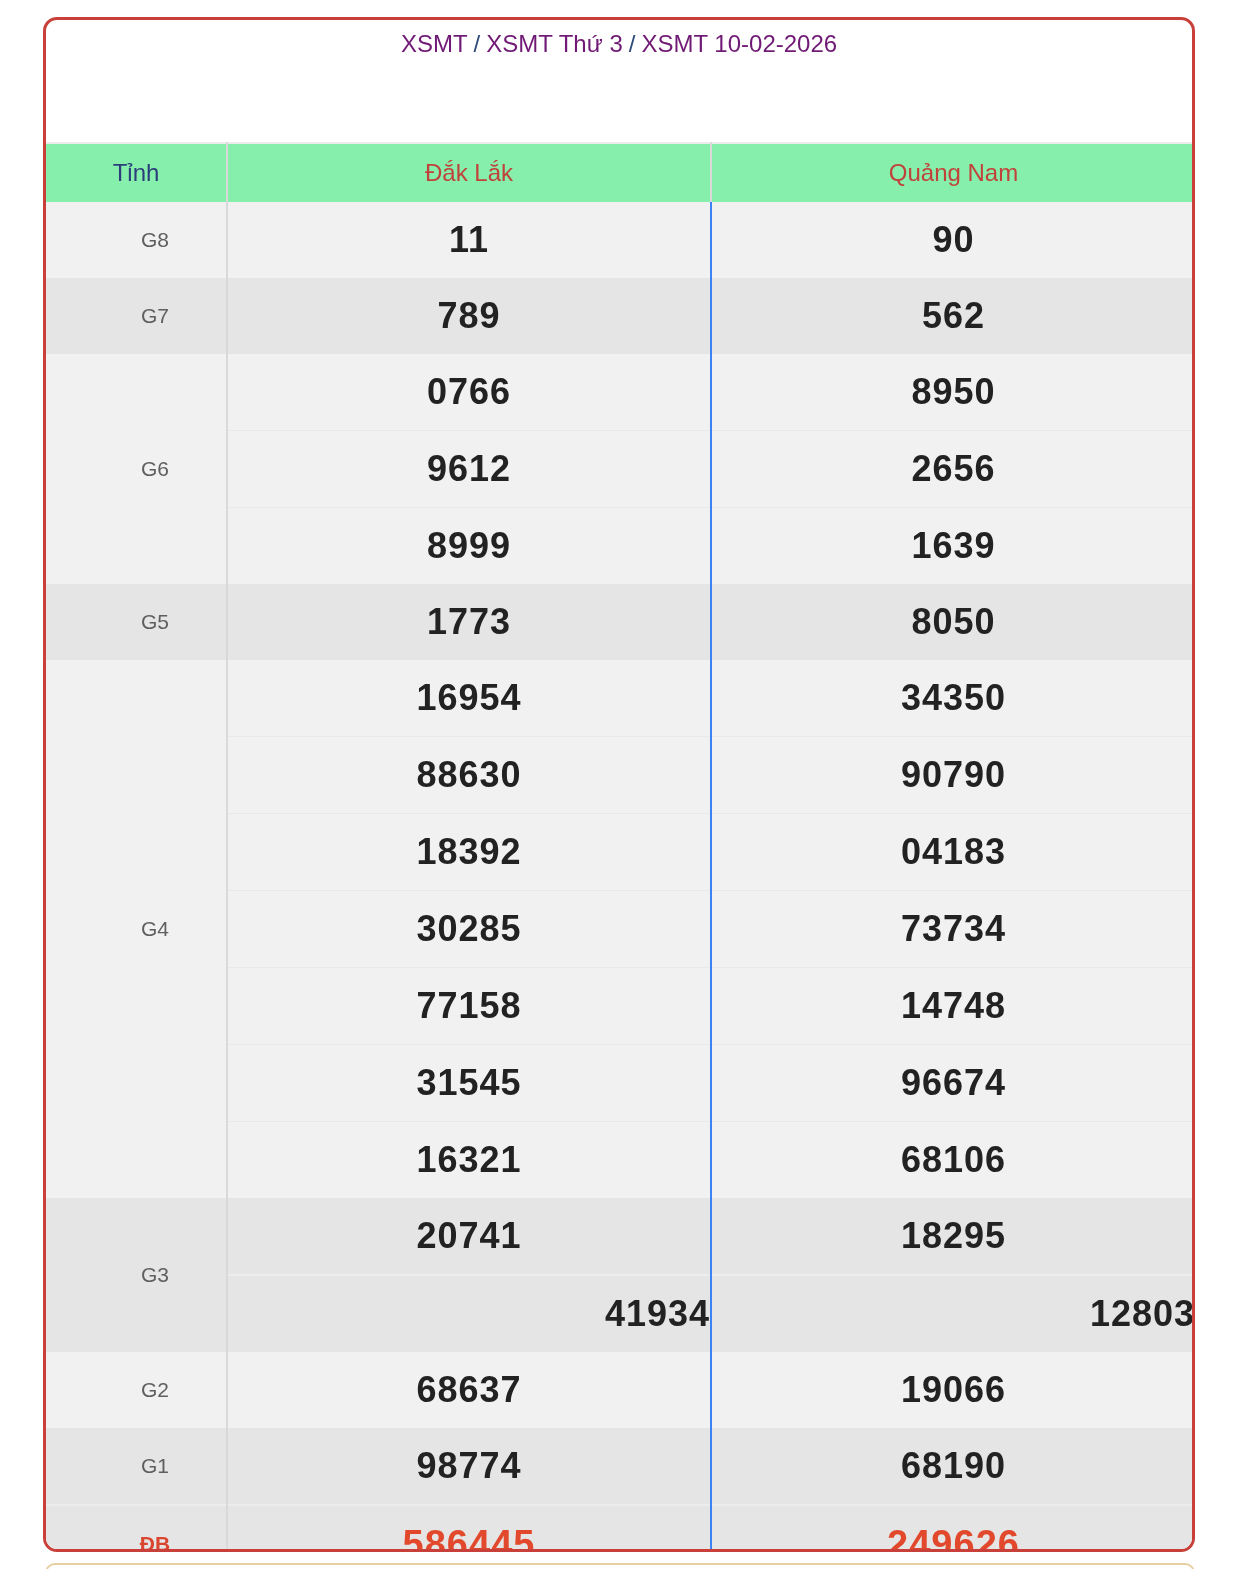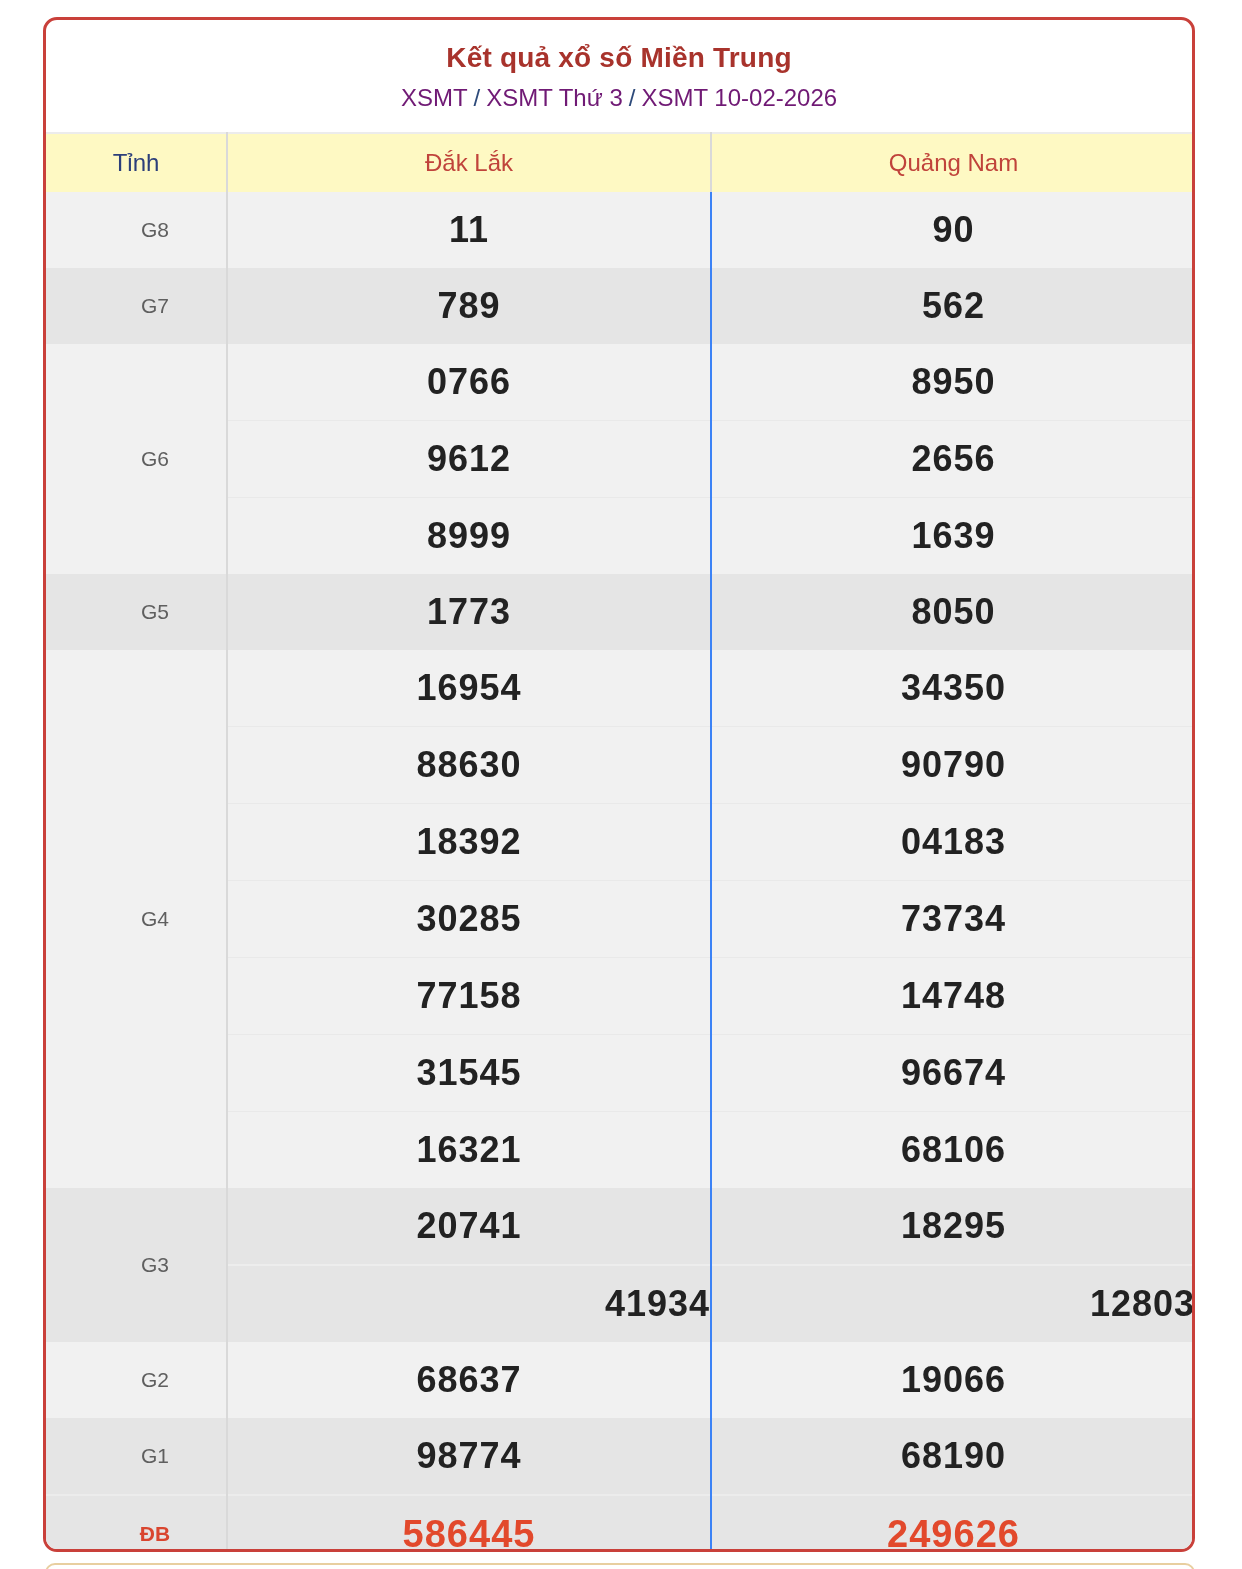--- a/index.html
+++ b/index.html
@@ -12,21 +12,21 @@
   }
   .header { height: 112px; text-align: center; }
   .title { padding-top: 22px; font-size: 28px; font-weight: bold; color: #a8332c; letter-spacing: 0.2px; }
   .crumbs { margin-top: 10px; font-size: 24px; color: #c0433b; }
   .crumbs .sep { color: #2d4a7a; margin: 0 6px; }
   .crumbs a { color: #701a75; text-decoration: none; }
   table { border-collapse: collapse; width: 100%; table-layout: fixed; }
   col.c0 { width: 181px; }
   col.c1 { width: 484px; }
   col.c2 { width: 484px; }
-  th { height: 56px; background: #fef9c3; font-weight: normal; font-size: 24px; border-top: 2px solid #ececec; }
+  th { height: 56px; background: #86efac; font-weight: normal; font-size: 24px; border-top: 2px solid #ececec; }
   th.tinh { color: #2c3f7a; }
   th.prov { color: #c0433b; }
   td { height: 76px; padding: 0; text-align: center; }
   td.label { font-size: 21px; color: #5f5f5f; border-right: 2px solid #d9d9d9; padding-left: 38px; }
   td.num { font-size: 36px; font-weight: bold; color: #222; letter-spacing: 1px; }
   td.num.c1 { border-right: 2px solid #3b82f6; }
   th.c0, th.c1 { border-right: 2px solid #d9d9d9; }
   tr.gray td { background: #f1f1f1; }
   tr.white td { background: #e5e5e5; }
   tr.sub td.num { border-top: 1px solid #e9e9e9; }
@@ -37,21 +37,20 @@
   .below {
     position: absolute; left: 45px; top: 1563px; width: 1150px; height: 20px;
     border: 2px solid #e8cfa0; border-radius: 12px; box-sizing: border-box;
   }
 </style>
 </head>
 <body>
 
 <div class="card">
   <div class="header">
-    <div class="title">Kết quả xổ số Miền Trung</div>
     <div class="crumbs">
       <a href="#">XSMT</a><span class="sep">/</span><a href="#">XSMT Thứ 3</a><span class="sep">/</span><a href="#">XSMT 10-02-2026</a>
     </div>
   </div>
 
   <table>
     <colgroup>
         <col class="c0">
         <col class="c1">
         <col class="c2">

